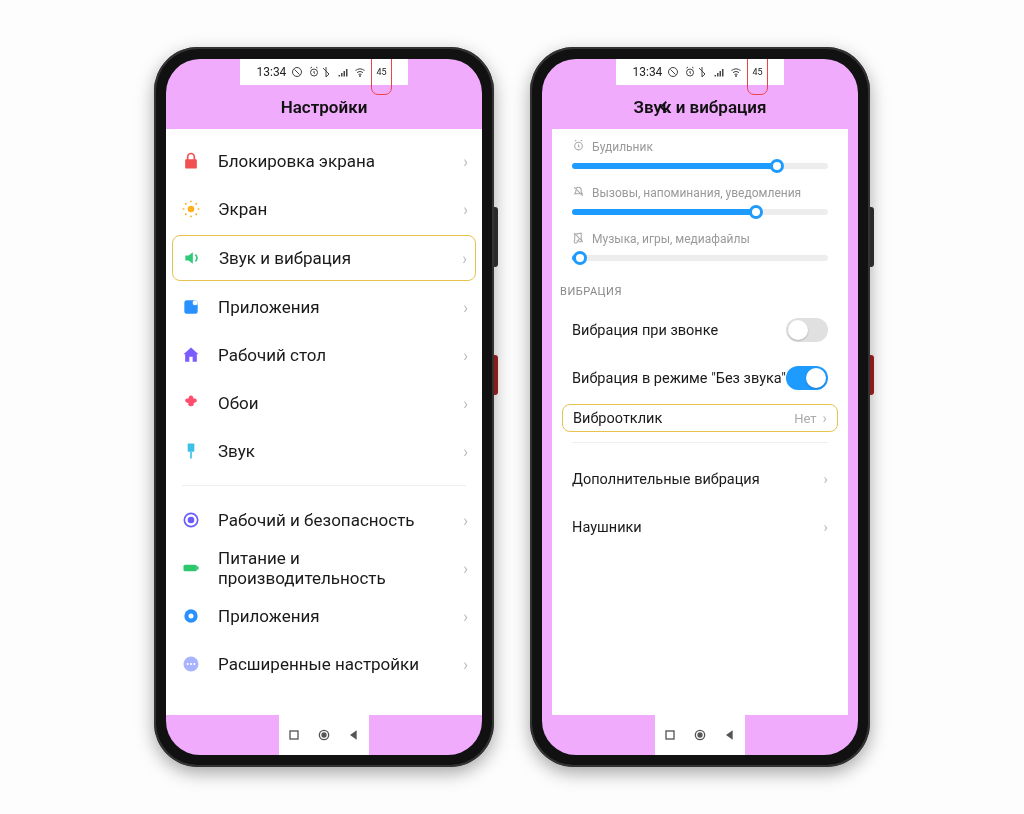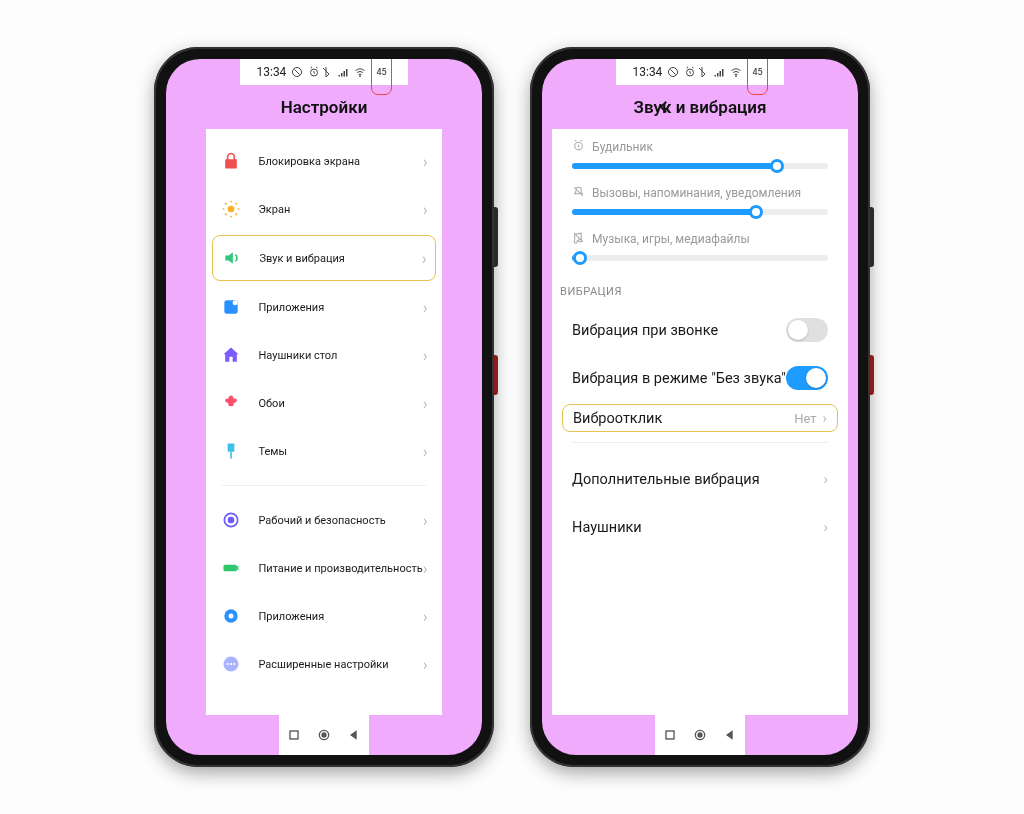--- a/index.html
+++ b/index.html
@@ -41,21 +41,21 @@
   .content { flex:1; overflow:hidden; background:#f8f8f8; }
   .content.white { background:#fff; }
 
   
   .row {
     display:flex; align-items:center; height:48px; padding:0 14px;
     background:#fff; position:relative;
   }
   .row .icon { width:22px; height:22px; margin-right:16px; display:flex; align-items:center; justify-content:center; }
   .row .icon svg { width:20px; height:20px; }
-  .row .label { flex:1; font-size:11px; color:#1a1a1a; }
+  .row .label { flex:1; font-size:17px; color:#1a1a1a; }
   .row .chev { color:#bbb; font-size:16px; }
   .row.hl { border:1.5px solid #e6c34f; border-radius:8px; margin:2px 6px; padding:0 8px; height:46px; }
   .row:not(.hl)::after { content:""; position:absolute; left:52px; right:14px; bottom:0; height:0; }
   .divider { height:0; margin:10px 16px; border-top:1px solid #eee; }
 
   
   .rcontent { padding:0; }
   .sec-label { font-size:11px; letter-spacing:.5px; color:#888; padding:18px 8px 8px; text-transform:uppercase; }
   .slider-block { padding:10px 20px 6px; }
   .slider-label { font-size:12px; color:#999; margin-bottom:8px; display:flex; align-items:center; gap:7px; }
@@ -186,42 +186,42 @@
         <span class="label">Приложения</span>
         <span class="chev">›</span>
       </div>
 
       <div class="row">
         <span class="icon">
             <svg viewBox="0 0 24 24" fill="#7b5cff">
               <path d="M12 3l9 8h-2v9h-5v-6h-4v6H5v-9H3z"></path>
             </svg>
           </span>
-        <span class="label">Наушники стол</span>
+        <span class="label">Рабочий стол</span>
         <span class="chev">›</span>
       </div>
 
       <div class="row">
         <span class="icon">
             <svg viewBox="0 0 24 24" fill="#ff4d6d">
               <path d="M12 3c2 0 3 2 3 4 2-1 4 0 4 2s-2 3-4 3c1 2 0 4-3 4s-4-2-3-4c-2 0-4-1-4-3s2-3 4-2c0-2 1-4 3-4z"></path>
             </svg>
           </span>
         <span class="label">Обои</span>
         <span class="chev">›</span>
       </div>
 
       <div class="row">
         <span class="icon">
             <svg viewBox="0 0 24 24" fill="#3bc1e8">
               <rect x="8" y="3" width="8" height="10" rx="1"></rect>
               <rect x="11" y="13" width="2" height="8"></rect>
             </svg>
           </span>
-        <span class="label">Темы</span>
+        <span class="label">Звук</span>
         <span class="chev">›</span>
       </div>
 
       <div class="divider"></div>
 
       <div class="row">
         <span class="icon">
             <svg viewBox="0 0 24 24" fill="none" stroke="#6a5cff" stroke-width="2">
               <circle cx="12" cy="12" r="8"></circle>
               <circle cx="12" cy="12" r="3" fill="#6a5cff"></circle>

